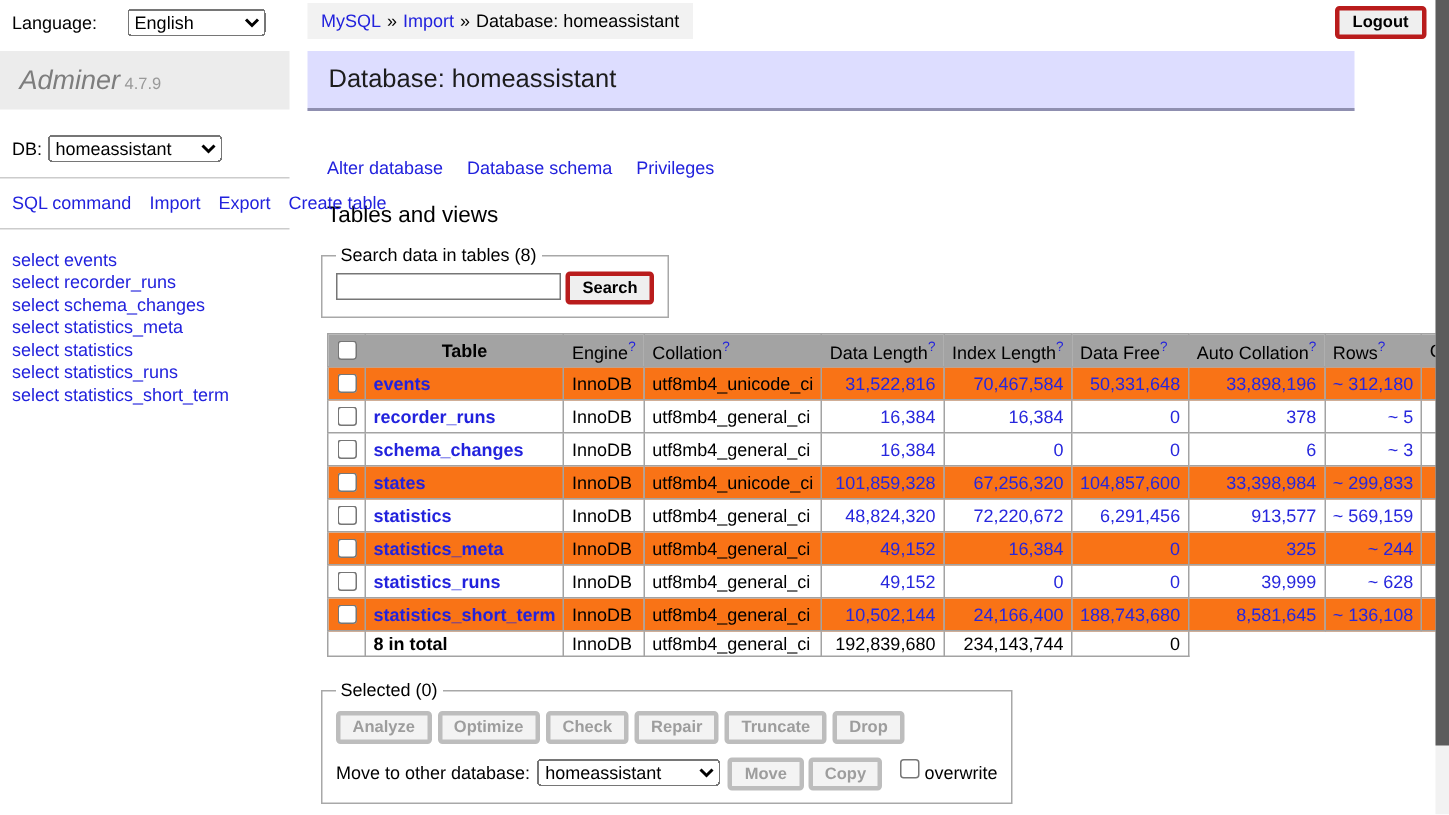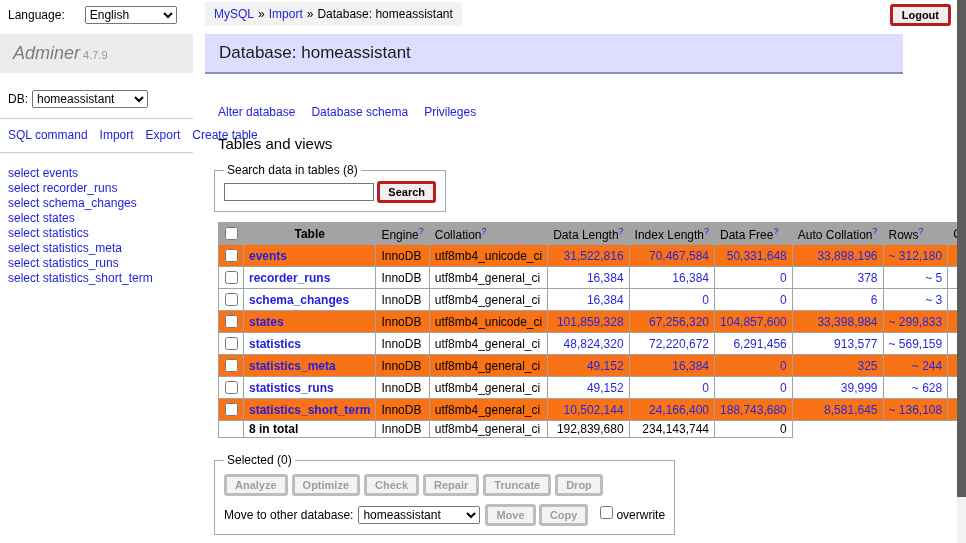--- a/index.html
+++ b/index.html
@@ -91,23 +91,22 @@
   </div>
   <hr>
   <p class="side-actions">
     <a href="#">SQL command</a><a href="#">Import</a><a href="#">Export</a><a href="#">Create table</a>
   </p>
   <hr>
   <p class="side-tables">
       <a href="#">select events</a>
       <a href="#">select recorder_runs</a>
       <a href="#">select schema_changes</a>
-      <a href="#">select states</a>
+      <a href="#">select statistics_meta</a>
       <a href="#">select statistics</a>
-      <a href="#">select statistics_meta</a>
       <a href="#">select statistics_runs</a>
       <a href="#">select statistics_short_term</a>
     </p>
 </aside>
 
 <button class="logout-btn">Logout</button>
 <div class="scrollbar">
   <div class="thumb"></div>
 </div>
 

